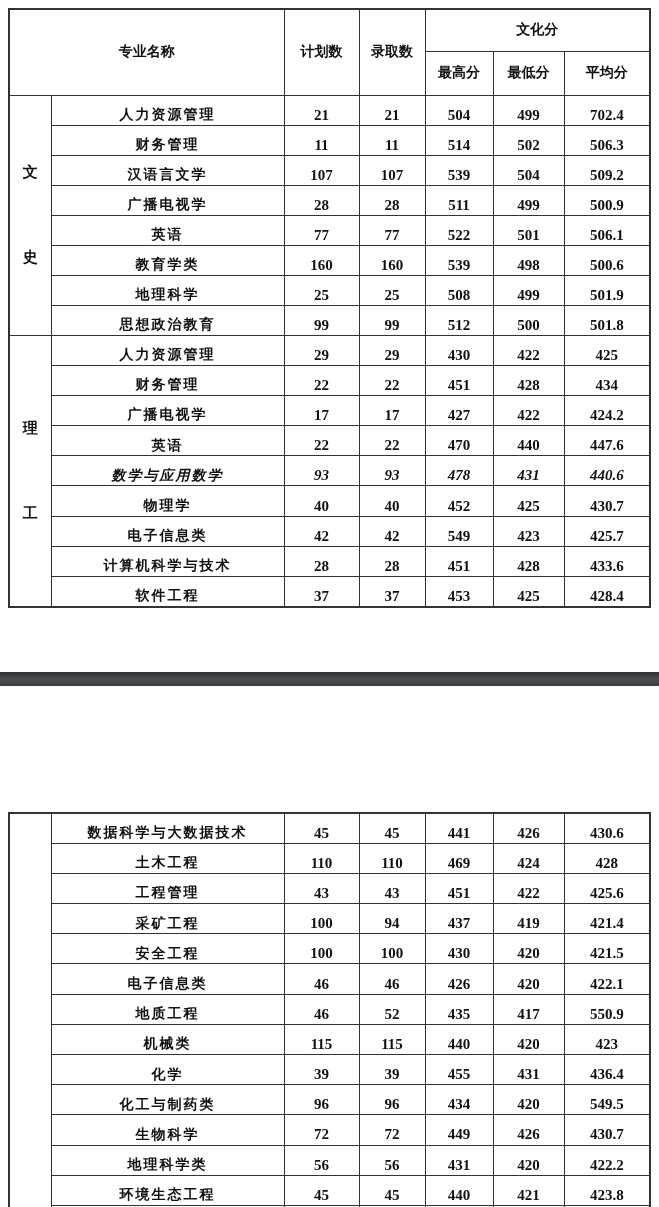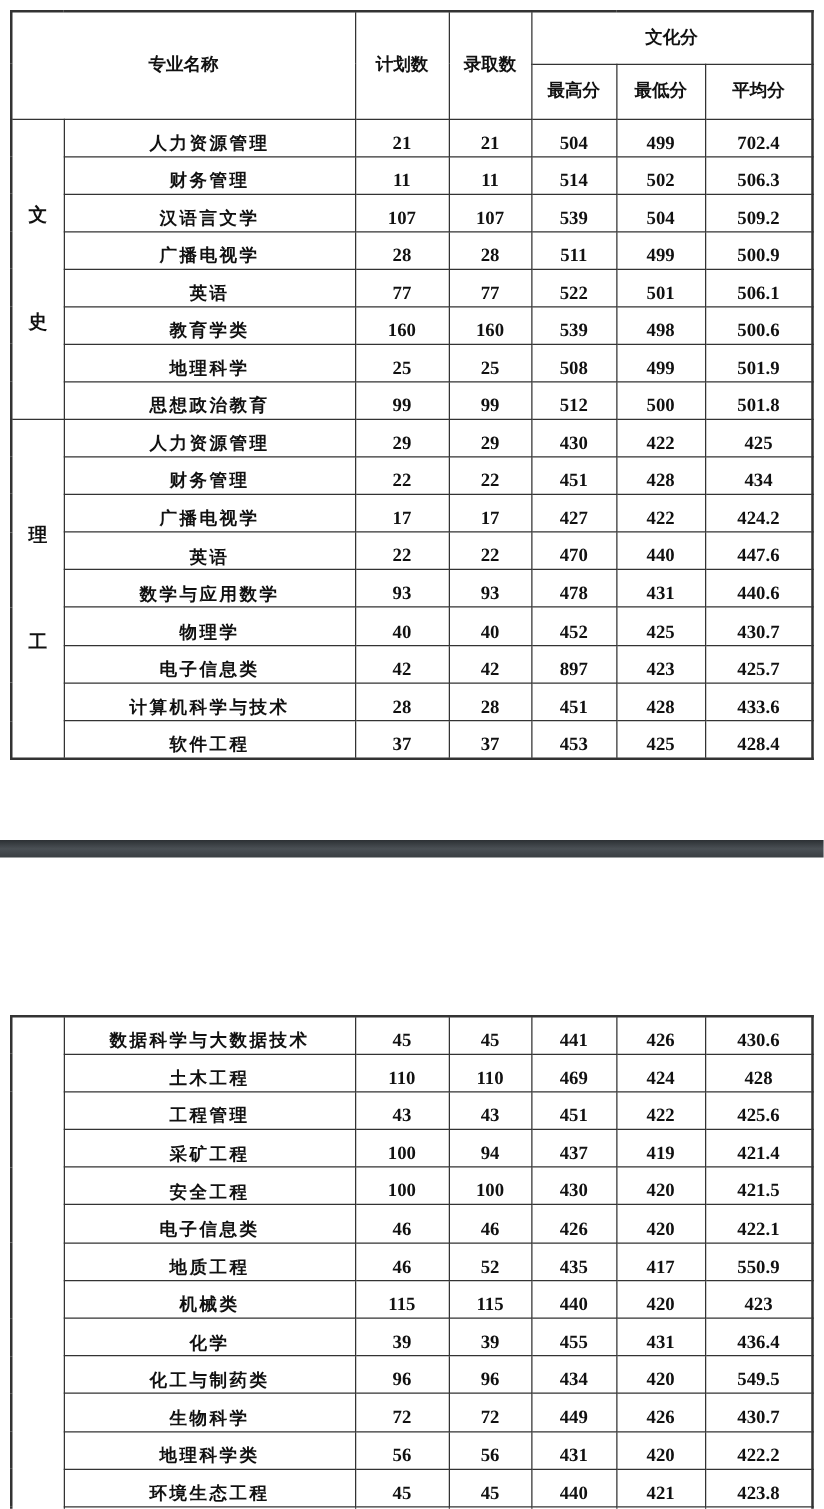--- a/index.html
+++ b/index.html
@@ -141,41 +141,41 @@
         <td class="num">424.2</td>
       </tr>
       <tr style="height: 30.2px;">
         <td class="name">英语</td>
         <td class="num">22</td>
         <td class="num">22</td>
         <td class="num">470</td>
         <td class="num">440</td>
         <td class="num">447.6</td>
       </tr>
-      <tr style="height: 30.2px;">
+      <tr style="height: 30.2px; font-style: italic;">
         <td class="name">数学与应用数学</td>
         <td class="num">93</td>
         <td class="num">93</td>
         <td class="num">478</td>
         <td class="num">431</td>
         <td class="num">440.6</td>
       </tr>
       <tr style="height: 30.2px;">
         <td class="name">物理学</td>
         <td class="num">40</td>
         <td class="num">40</td>
         <td class="num">452</td>
         <td class="num">425</td>
         <td class="num">430.7</td>
       </tr>
       <tr style="height: 30.2px;">
         <td class="name">电子信息类</td>
         <td class="num">42</td>
         <td class="num">42</td>
-        <td class="num">897</td>
+        <td class="num">549</td>
         <td class="num">423</td>
         <td class="num">425.7</td>
       </tr>
       <tr style="height: 30.2px;">
         <td class="name">计算机科学与技术</td>
         <td class="num">28</td>
         <td class="num">28</td>
         <td class="num">451</td>
         <td class="num">428</td>
         <td class="num">433.6</td>

